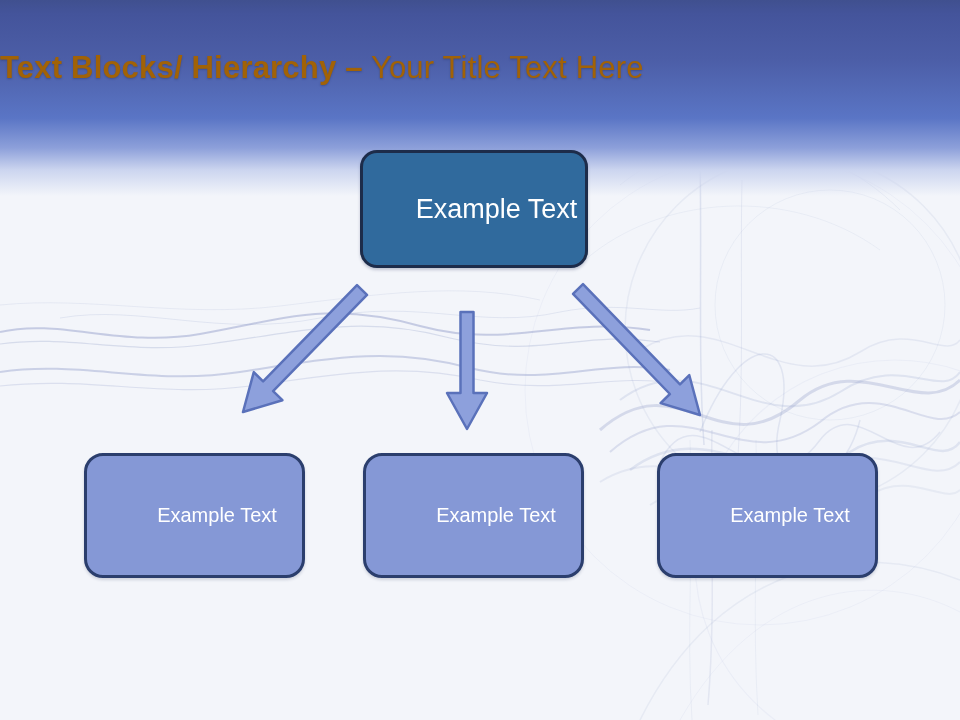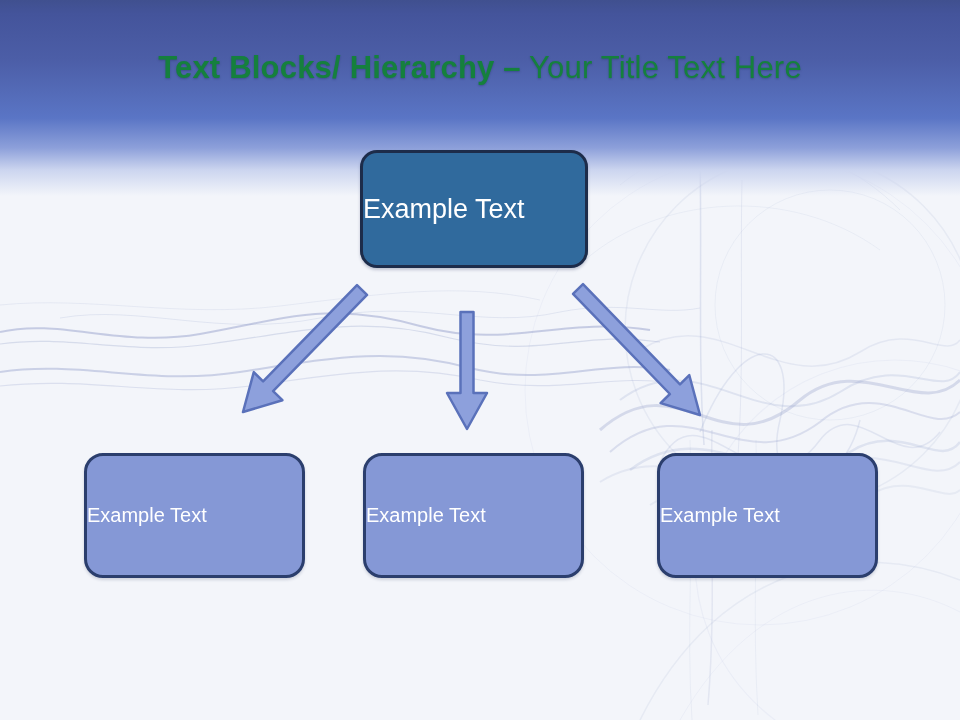--- a/index.html
+++ b/index.html
@@ -27,22 +27,22 @@
       #4c5ea7 60px,
       #5a75c5 118px,
       #8da0da 148px,
       #ccd5ef 170px,
       rgba(243,245,250,0) 196px);
   }
   .slide-title {
     position: absolute;
     top: 50px; left: 0;
     width: 960px;
-    text-align: center;
-    color: #15803d;
+    text-align: left;
+    color: #a16207;
     font-size: 31px;
     letter-spacing: 0.2px;
     white-space: nowrap;
     text-shadow: 0 1px 2px rgba(30,40,80,0.35);
   }
   .slide-title .t-bold { font-weight: bold; }
   .slide-title .t-reg  { font-weight: normal; }
 
   
   .bg-decor {
@@ -50,23 +50,24 @@
     top: 0; left: 0;
     width: 960px; height: 720px;
     pointer-events: none;
   }
 
   
   .node {
     position: absolute;
     display: flex;
     align-items: center;
-    justify-content: flex-start;
+    justify-content: center;
     color: #ffffff;
     text-align: center;
+    padding-left: 45px;
   }
   .node-root {
     left: 360px; top: 150px;
     width: 228px; height: 118px;
     background: #306a9d;
     border: 3px solid #1d2c4a;
     border-radius: 17px;
     font-size: 27px;
     box-shadow: 0 2px 3px rgba(40,50,90,0.25);
   }

